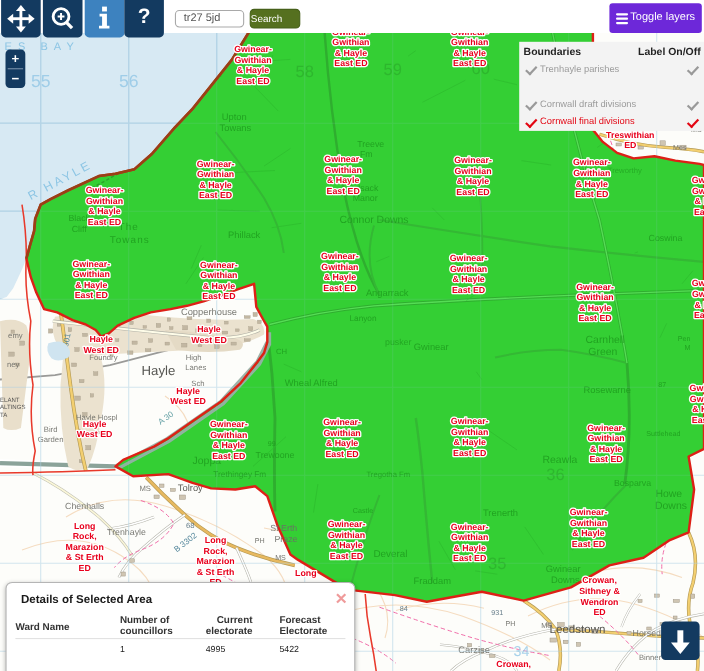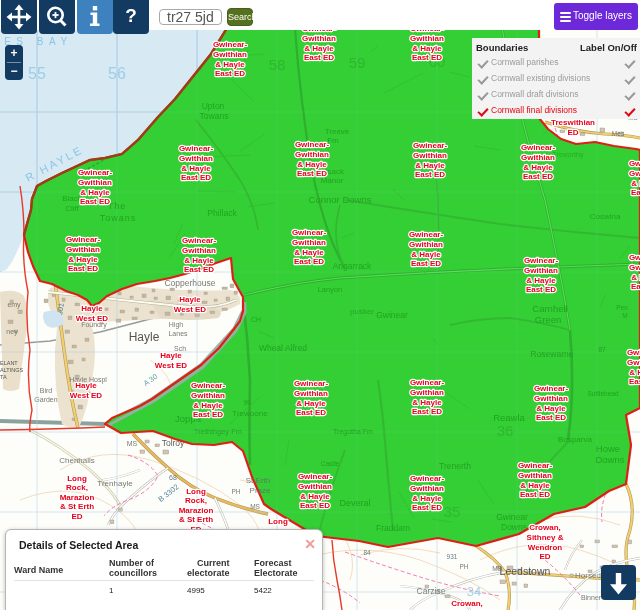--- a/index.html
+++ b/index.html
@@ -3,22 +3,22 @@
 <meta charset="utf-8">
 <style>
 html,body{margin:0;padding:0;}
 body{width:640px;height:610px;position:relative;overflow:hidden;background:#fff;
   font-family:"Liberation Sans",sans-serif;}
 #map{position:absolute;left:0;top:30px;width:640px;height:580px;overflow:hidden;}
 .btn{position:absolute;background:#133a60;border-radius:0 0 4px 4px;color:#fff;}
 .tb{width:36px;height:34px;top:0;}
 #b-info{background:#3d82bf;}
 #search{position:absolute;left:159px;top:9px;width:54px;height:14px;border:1px solid #a9a9a9;
-  border-radius:4px;background:#fff;font-size:14px;color:#555;line-height:14px;padding-left:7px;}
-#searchbtn{position:absolute;left:227px;top:8px;width:26px;height:18px;background:#55701f;
+  border-radius:4px;background:#fff;font-size:10px;color:#555;line-height:14px;padding-left:7px;}
+#searchbtn{position:absolute;left:227px;top:8px;width:46px;height:18px;background:#55701f;
   border:1px solid #46601a;border-radius:4px;color:#fff;font-size:9px;text-align:left;
   line-height:16px;box-sizing:border-box;}
 #toggle{position:absolute;left:554px;top:3px;width:84px;height:27px;background:#6d28d9;
   border-radius:3px;color:#fff;font-size:10px;}
 #toggle .txt{position:absolute;left:19px;top:7px;}
 .bar{position:absolute;left:6px;width:11px;height:2px;background:#fff;border-radius:1px;}
 #zoomctl{position:absolute;left:5px;top:45px;width:18px;height:35px;background:#133a60;
   border-radius:4px;color:#fff;font-weight:bold;font-size:12px;text-align:center;}
 #zoomctl .zp{position:absolute;left:0;width:18px;height:17px;line-height:17px;}
 #zoomctl .divd{position:absolute;left:2px;top:17px;width:14px;height:1px;background:#7790a8;}
@@ -479,26 +479,21 @@
 <div id="zoomctl">
   <div class="zp" style="top:0;">+</div>
   <div class="divd"></div>
   <div class="zp" style="top:18px;">−</div>
 </div>
 
 <div id="bpanel">
   <div class="hdr">Boundaries<span style="float:right">Label On/Off</span></div>
   <div class="row" style="top:18px;">
       <span class="chk l"></span>
-      <span class="rowtxt">Cornwall parishes</span>
-      <span class="chk r"></span>
-    </div>
-  <div class="row" style="top:34px;">
-      <span class="chk l"></span>
-      <span class="rowtxt">Cornwall existing divisions</span>
+      <span class="rowtxt">Trenhayle parishes</span>
       <span class="chk r"></span>
     </div>
   <div class="row" style="top:50px;">
       <span class="chk l"></span>
       <span class="rowtxt">Cornwall draft divisions</span>
       <span class="chk r"></span>
     </div>
   <div class="row red" style="top:66px;">
       <span class="chk l"></span>
       <span class="rowtxt">Cornwall final divisions</span>

